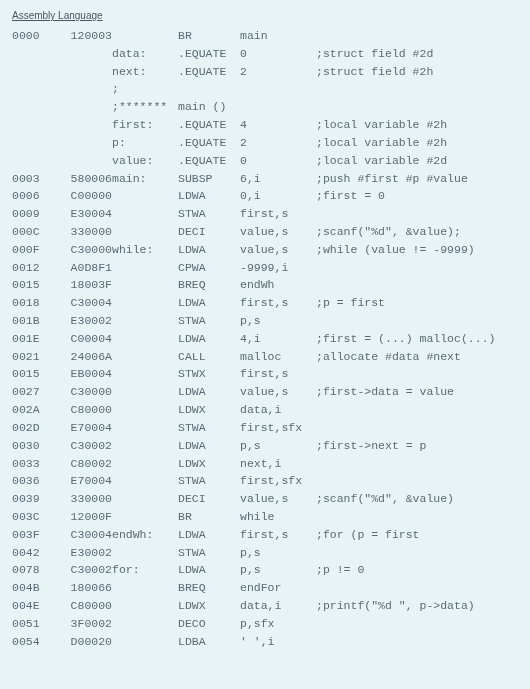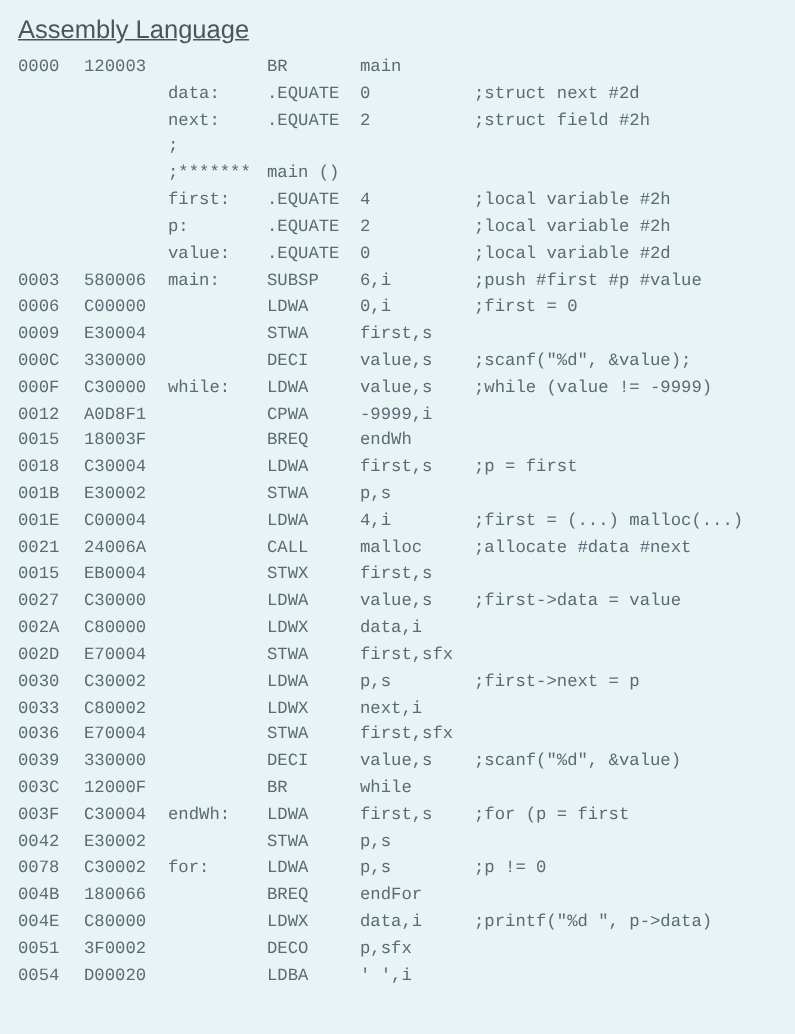--- a/index.html
+++ b/index.html
@@ -11,43 +11,43 @@
       color: #5a6b75;
       width: 530px;
       height: 689px;
       overflow: hidden;
     }
     .page {
       padding: 10px 12px;
     }
     .title {
       font-family: Arial, sans-serif;
-      font-size: 17px;
+      font-size: 10px;
       color: #4a5560;
       text-decoration: underline;
       margin-bottom: 6px;
     }
     .line {
       white-space: pre;
       line-height: 1.55;
     }
     .col-addr   { display:inline-block; width: 44px; }
-    .col-obj    { display:inline-block; width: 56px; }
+    .col-obj    { display:inline-block; width: 56px; text-align: right; }
     .col-label  { display:inline-block; width: 66px; }
     .col-op     { display:inline-block; width: 62px; }
     .col-oper   { display:inline-block; width: 76px; }
     .col-cmt    { display:inline-block; }
   </style>
 </head>
 <body>
 <div class="page">
   <div class="title">Assembly Language</div>
   <div id="listing">
       <div class="line"><span class="col-addr">0000</span><span class="col-obj">120003</span><span class="col-label"></span><span class="col-op">BR</span><span class="col-oper">main</span><span class="col-cmt"></span></div>
-      <div class="line"><span class="col-addr"></span><span class="col-obj"></span><span class="col-label">data:</span><span class="col-op">.EQUATE</span><span class="col-oper">0</span><span class="col-cmt">;struct next #2d</span></div>
+      <div class="line"><span class="col-addr"></span><span class="col-obj"></span><span class="col-label">data:</span><span class="col-op">.EQUATE</span><span class="col-oper">0</span><span class="col-cmt">;struct field #2d</span></div>
       <div class="line"><span class="col-addr"></span><span class="col-obj"></span><span class="col-label">next:</span><span class="col-op">.EQUATE</span><span class="col-oper">2</span><span class="col-cmt">;struct field #2h</span></div>
       <div class="line"><span class="col-addr"></span><span class="col-obj"></span><span class="col-label">;</span><span class="col-op"></span><span class="col-oper"></span><span class="col-cmt"></span></div>
       <div class="line"><span class="col-addr"></span><span class="col-obj"></span><span class="col-label">;*******</span><span class="col-op">main ()</span><span class="col-oper"></span><span class="col-cmt"></span></div>
       <div class="line"><span class="col-addr"></span><span class="col-obj"></span><span class="col-label">first:</span><span class="col-op">.EQUATE</span><span class="col-oper">4</span><span class="col-cmt">;local variable #2h</span></div>
       <div class="line"><span class="col-addr"></span><span class="col-obj"></span><span class="col-label">p:</span><span class="col-op">.EQUATE</span><span class="col-oper">2</span><span class="col-cmt">;local variable #2h</span></div>
       <div class="line"><span class="col-addr"></span><span class="col-obj"></span><span class="col-label">value:</span><span class="col-op">.EQUATE</span><span class="col-oper">0</span><span class="col-cmt">;local variable #2d</span></div>
       <div class="line"><span class="col-addr">0003</span><span class="col-obj">580006</span><span class="col-label">main:</span><span class="col-op">SUBSP</span><span class="col-oper">6,i</span><span class="col-cmt">;push #first #p #value</span></div>
       <div class="line"><span class="col-addr">0006</span><span class="col-obj">C00000</span><span class="col-label"></span><span class="col-op">LDWA</span><span class="col-oper">0,i</span><span class="col-cmt">;first = 0</span></div>
       <div class="line"><span class="col-addr">0009</span><span class="col-obj">E30004</span><span class="col-label"></span><span class="col-op">STWA</span><span class="col-oper">first,s</span><span class="col-cmt"></span></div>
       <div class="line"><span class="col-addr">000C</span><span class="col-obj">330000</span><span class="col-label"></span><span class="col-op">DECI</span><span class="col-oper">value,s</span><span class="col-cmt">;scanf("%d", &amp;value);</span></div>

